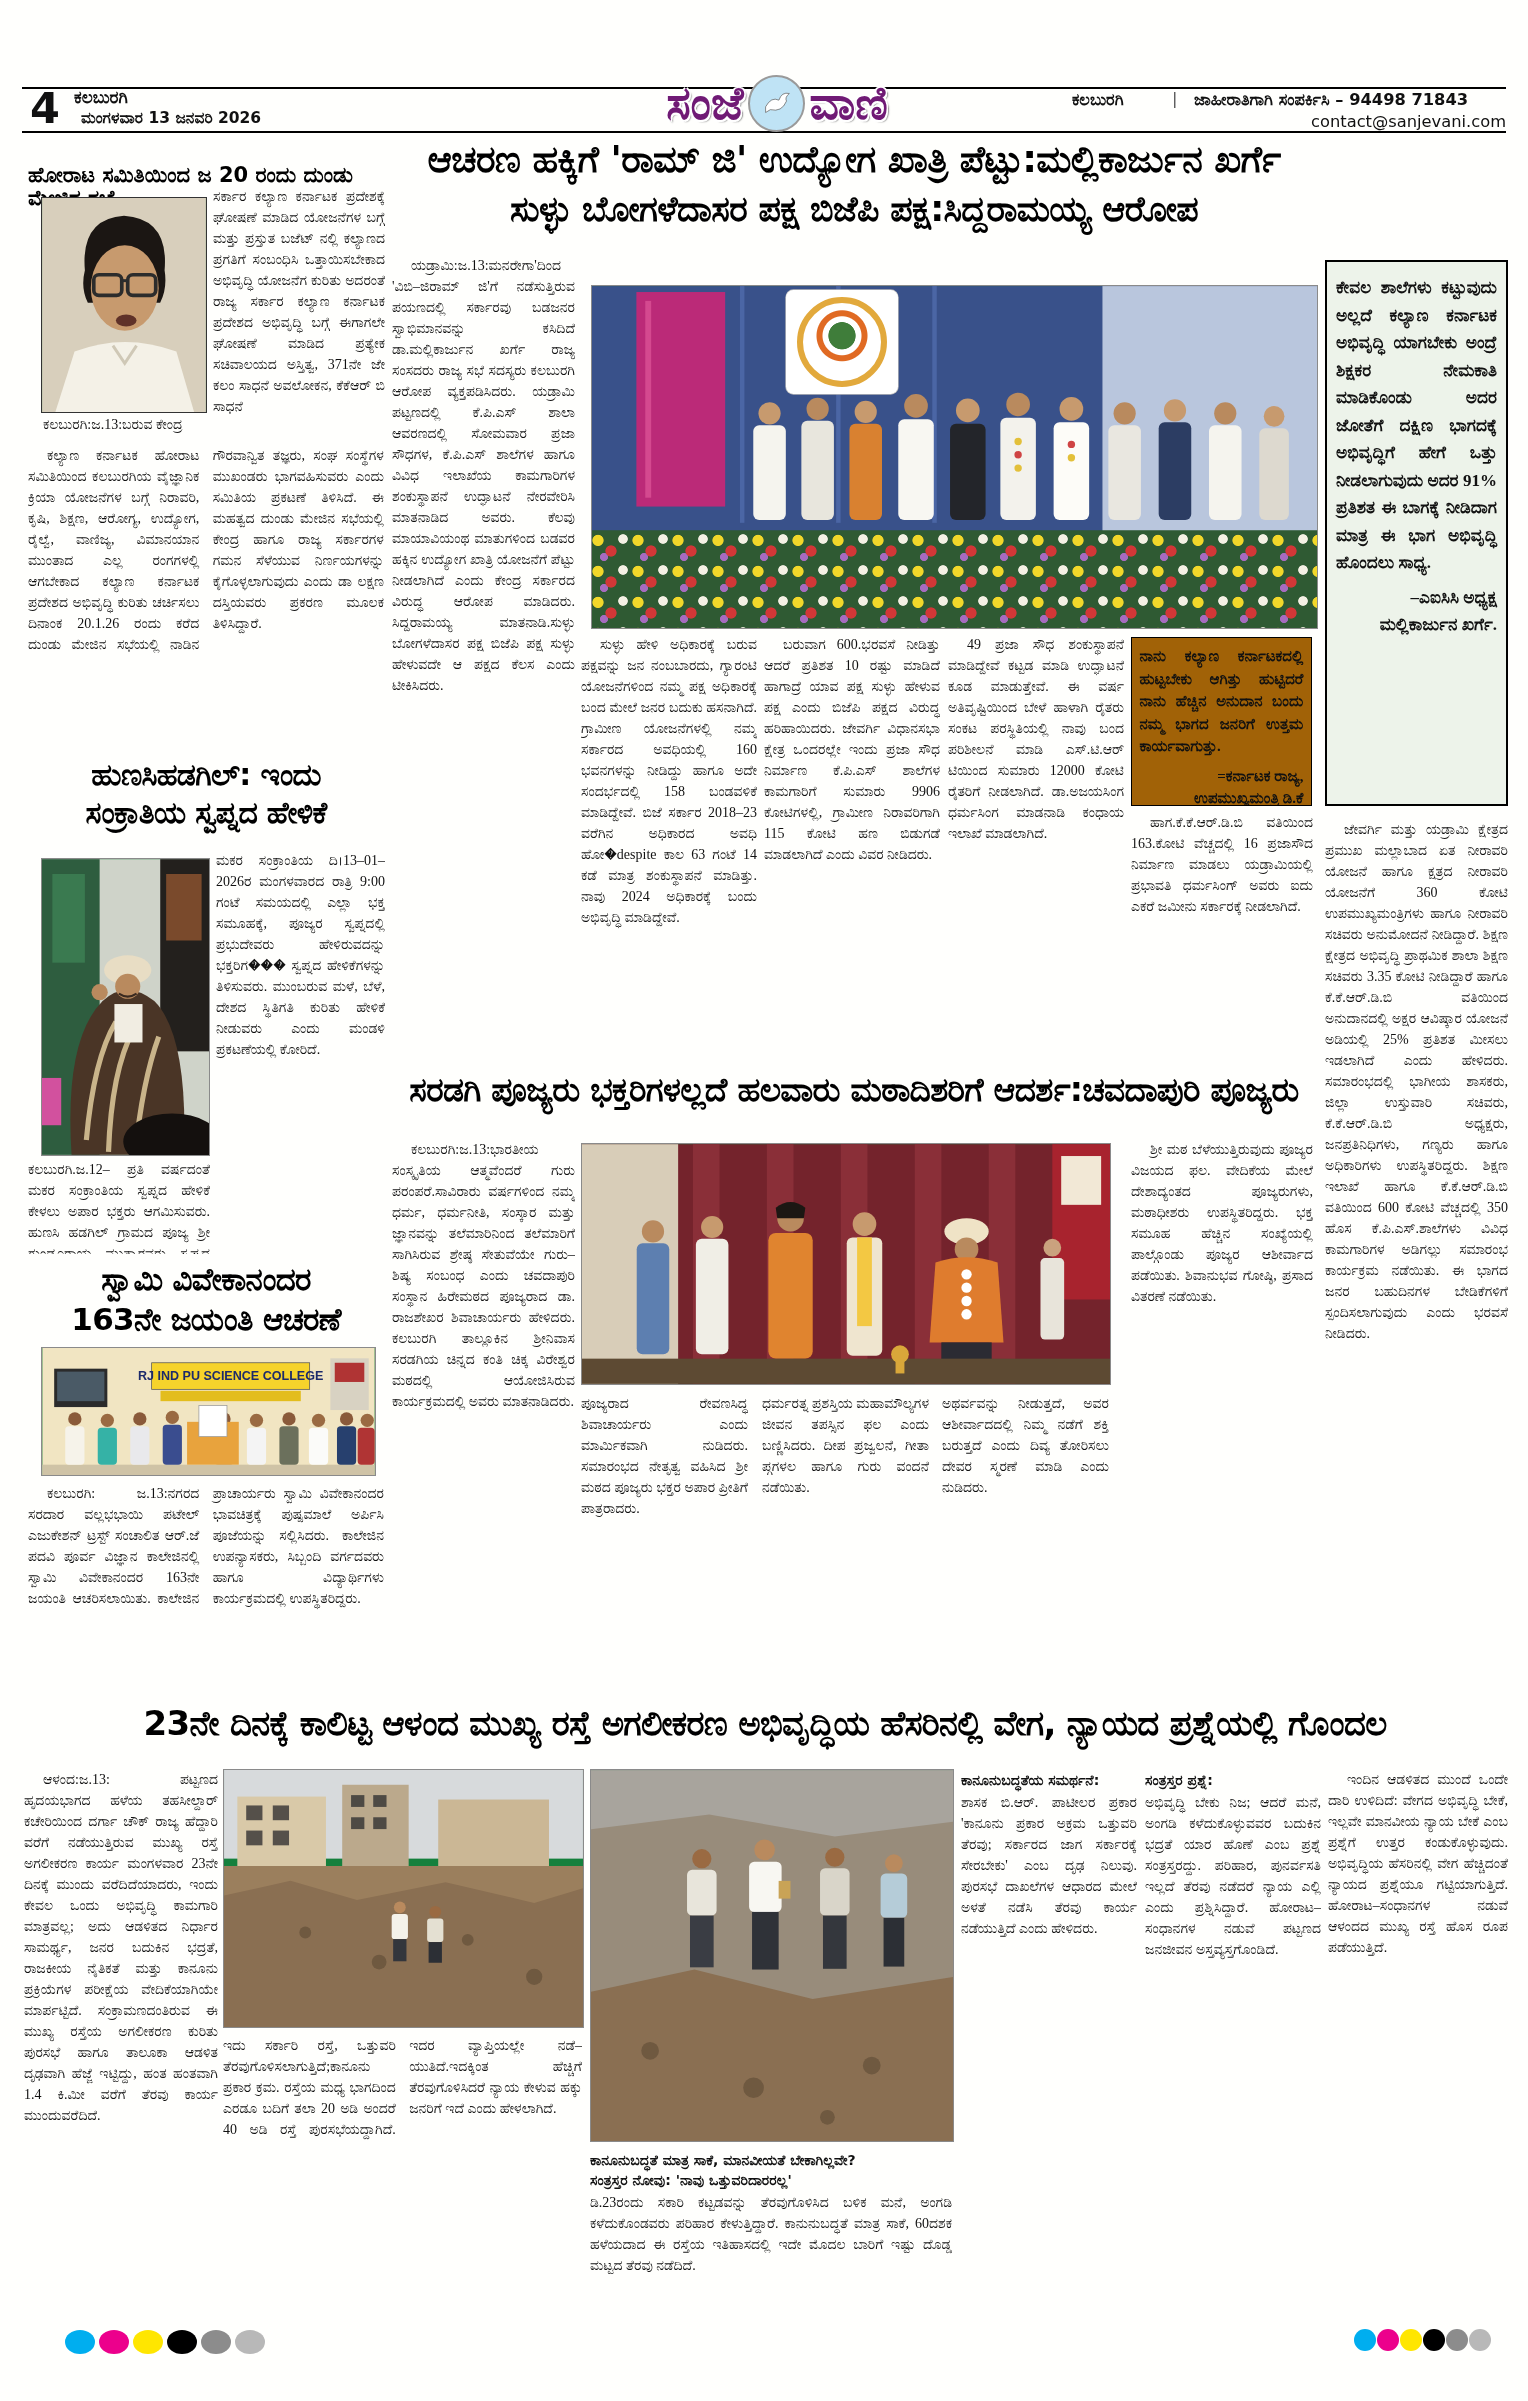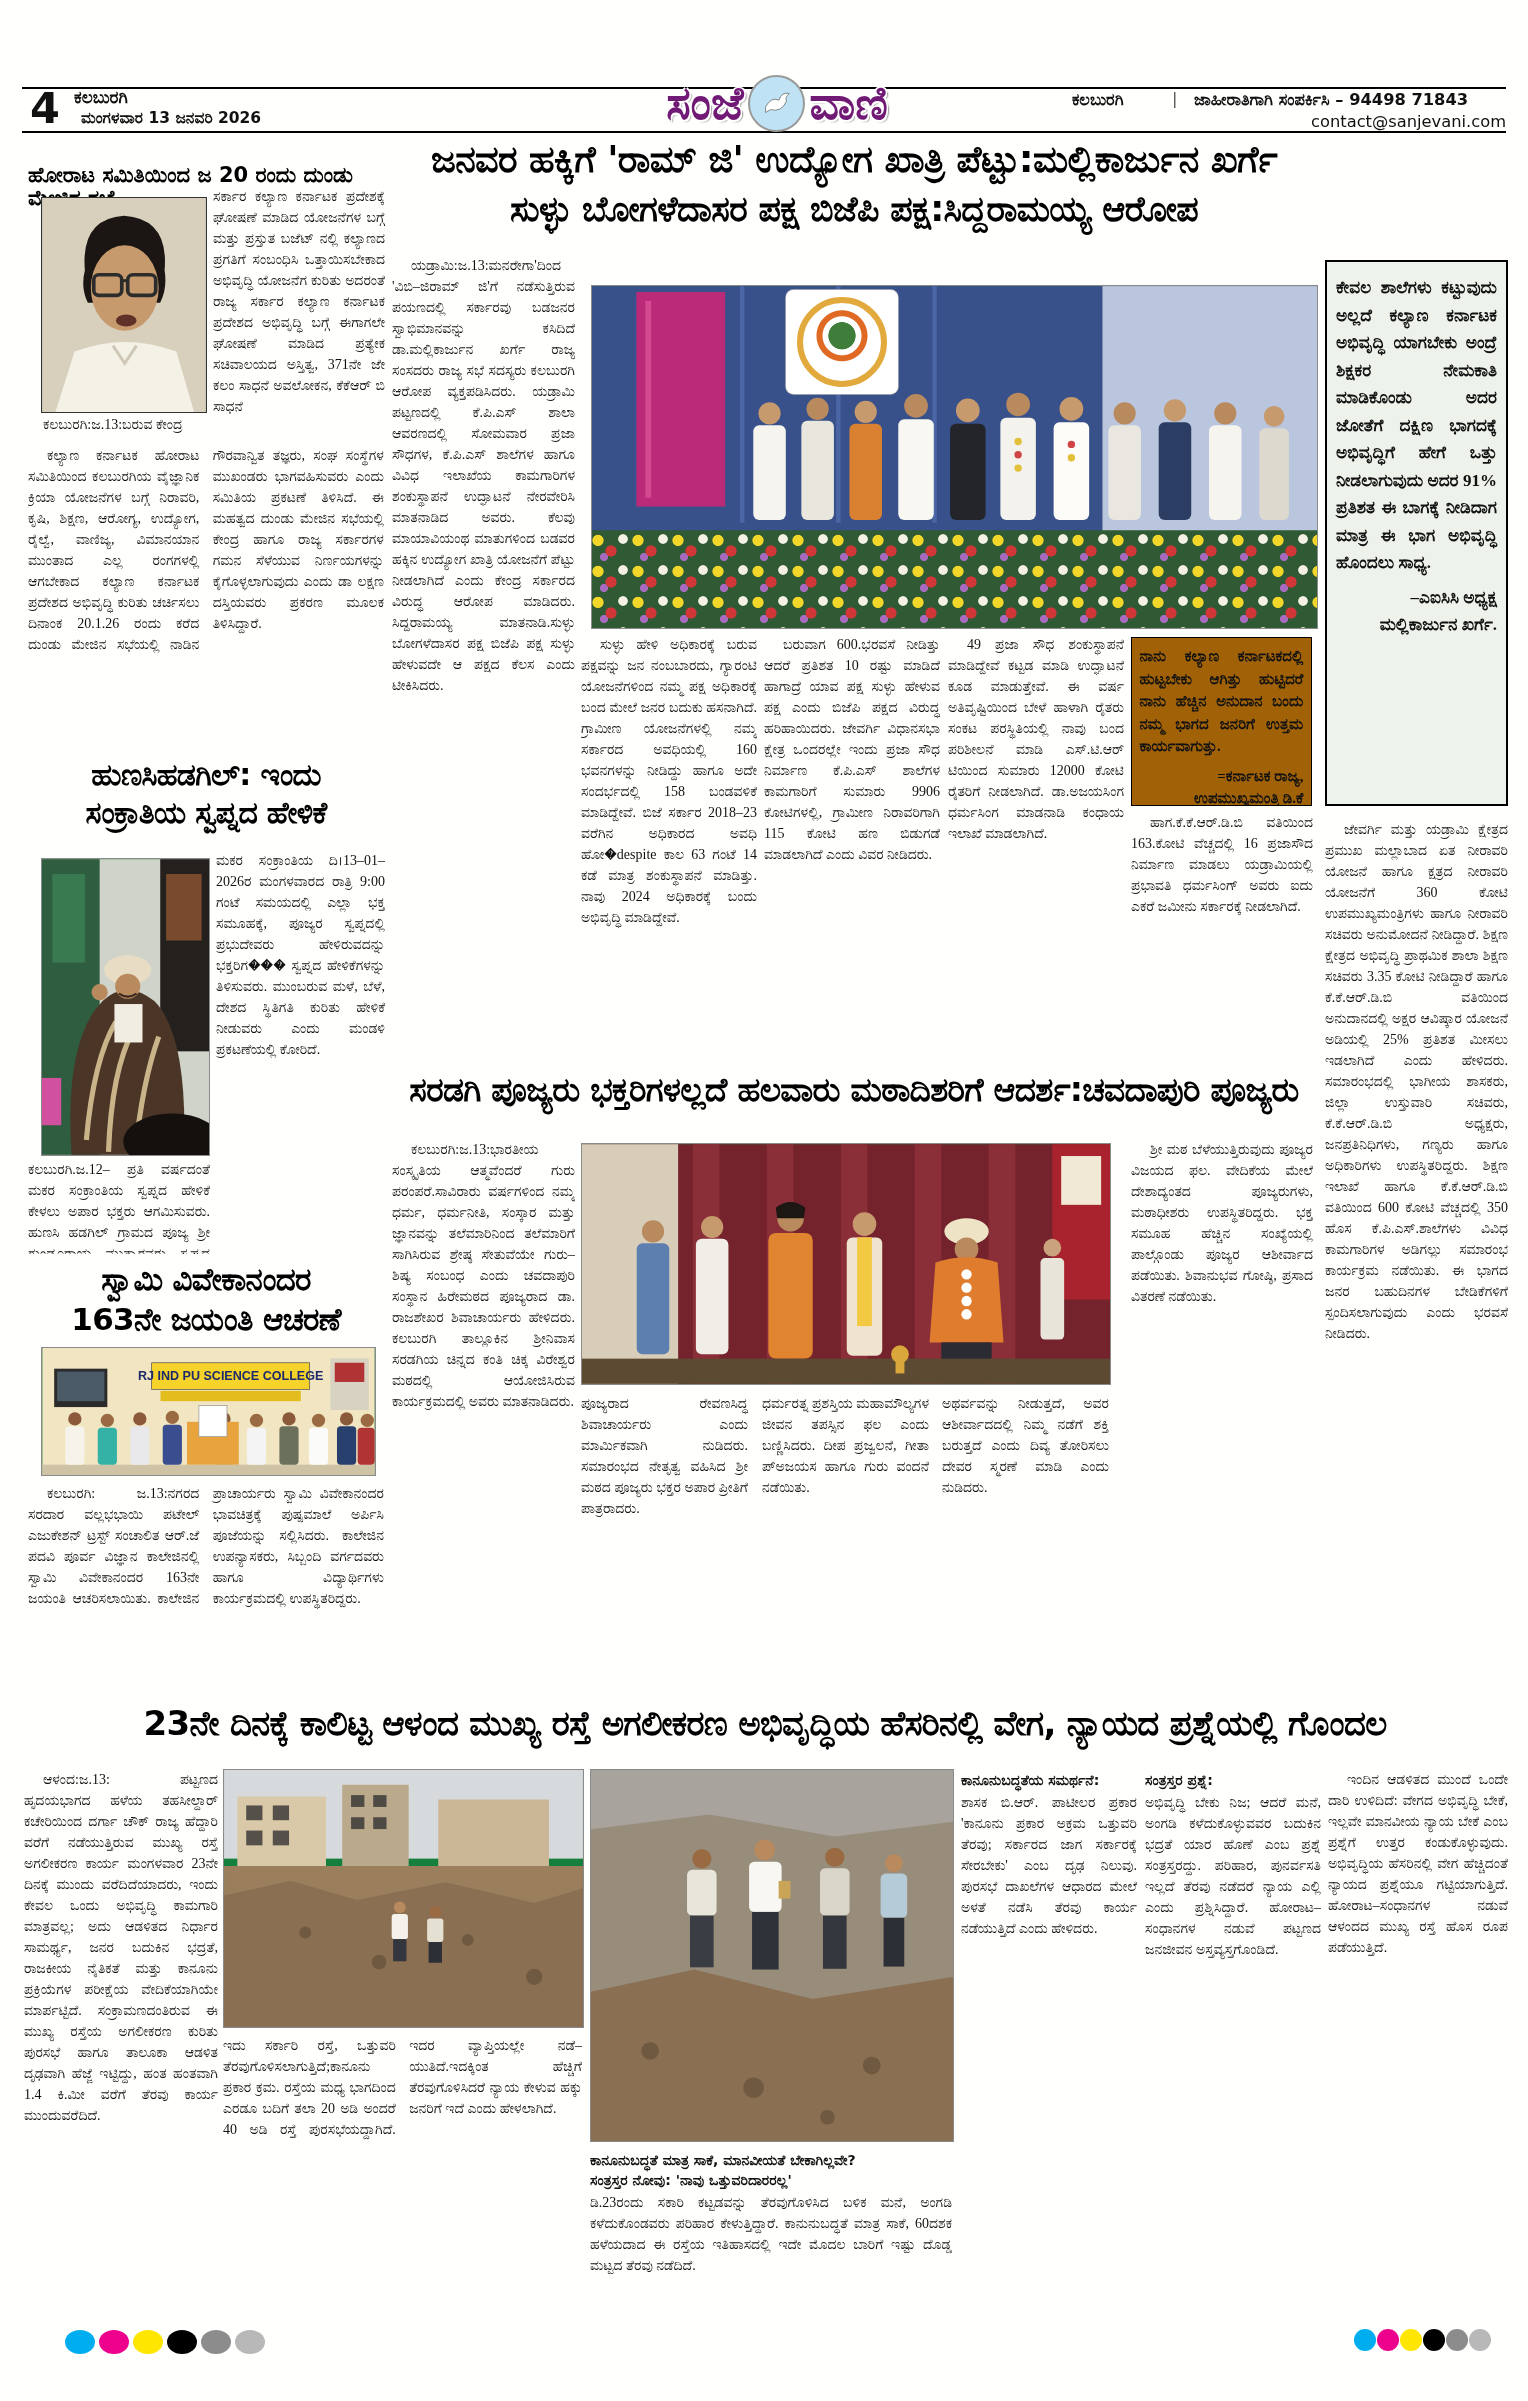--- a/index.html
+++ b/index.html
@@ -66,21 +66,21 @@
       </svg>
     </span>
     <span>ವಾಣಿ</span>
   </div>
 
   <div class="abs hdr-small" style="left:1072px;top:90px;font-size:16.3px;font-weight:bold">ಕಲಬುರಗಿ</div>
   <div class="abs hdr-small" style="left:1172px;top:89px;font-size:16.3px;color:#555">|</div>
   <div class="abs hdr-small" style="left:1194px;top:90px;font-size:16.3px;font-weight:bold">ಜಾಹೀರಾತಿಗಾಗಿ ಸಂಪರ್ಕಿಸಿ – 94498 71843</div>
   <div class="abs hdr-small" style="left:1257px;top:112px;width:249px;font-size:16.3px;text-align:right">contact@sanjevani.com</div>
 
-  <div class="abs hl center" style="left:392px;top:140px;width:924px;font-size:37px">ಜನವರ ಹಕ್ಕಿಗೆ 'ರಾಮ್ ಜಿ' ಉದ್ಯೋಗ ಖಾತ್ರಿ ಪೆಟ್ಟು:ಮಲ್ಲಿಕಾರ್ಜುನ ಖರ್ಗೆ</div>
+  <div class="abs hl center" style="left:392px;top:140px;width:924px;font-size:37px">ಆಚರಣ ಹಕ್ಕಿಗೆ 'ರಾಮ್ ಜಿ' ಉದ್ಯೋಗ ಖಾತ್ರಿ ಪೆಟ್ಟು:ಮಲ್ಲಿಕಾರ್ಜುನ ಖರ್ಗೆ</div>
   <div class="abs hl center" style="left:392px;top:191px;width:924px;font-size:35px">ಸುಳ್ಳು ಬೋಗಳೆದಾಸರ ಪಕ್ಷ ಬಿಜೆಪಿ ಪಕ್ಷ:ಸಿದ್ದರಾಮಯ್ಯ ಆರೋಪ</div>
 
   <div class="photo" style="left:591px;top:285px;width:725px;height:342px">
     <svg width="725" height="342" viewBox="0 0 980 462">
       <rect width="980" height="334" fill="#39518a"></rect>
       <rect x="690" width="290" height="334" fill="#b9c6dd"></rect>
       <rect x="60" y="8" width="120" height="290" fill="#bb2a78"></rect>
       <rect x="72" y="20" width="8" height="266" fill="#d4498f"></rect>
       <rect x="200" y="0" width="6" height="320" fill="#4b66a5"></rect>
       <rect x="330" y="0" width="6" height="320" fill="#4b66a5"></rect>
@@ -317,21 +317,21 @@
             <rect x="620" y="154" width="32" height="110" rx="6" fill="#e8e4da"></rect>
           </g>
       </g>
       <rect y="290" width="714" height="34" fill="#5d4a33"></rect>
       <circle cx="430" cy="284" r="12" fill="#d9a73a"></circle>
         <rect x="424" y="292" width="12" height="18" fill="#d9a73a"></rect>
     </svg>
   </div>
 
   <div class="abs bt nt" style="left:581px;top:1393px;width:167px;height:299px">ಪೂಜ್ಯರಾದ ರೇವಣಸಿದ್ಧ ಶಿವಾಚಾರ್ಯರು ಎಂದು ಮಾರ್ಮಿಕವಾಗಿ ನುಡಿದರು. ಸಮಾರಂಭದ ನೇತೃತ್ವ ವಹಿಸಿದ ಶ್ರೀ ಮಠದ ಪೂಜ್ಯರು ಭಕ್ತರ ಅಪಾರ ಪ್ರೀತಿಗೆ ಪಾತ್ರರಾದರು.</div>
-  <div class="abs bt nt" style="left:762px;top:1393px;width:167px;height:299px">ಧರ್ಮರತ್ನ ಪ್ರಶಸ್ತಿಯ ಮಹಾಮೌಲ್ಯಗಳ ಜೀವನ ತಪಸ್ಸಿನ ಫಲ ಎಂದು ಬಣ್ಣಿಸಿದರು. ದೀಪ ಪ್ರಜ್ವಲನೆ, ಗೀತಾ ಪ್ಅಜಯಸ ಹಾಗೂ ಗುರು ವಂದನೆ ನಡೆಯಿತು.</div>
+  <div class="abs bt nt" style="left:762px;top:1393px;width:167px;height:299px">ಧರ್ಮರತ್ನ ಪ್ರಶಸ್ತಿಯ ಮಹಾಮೌಲ್ಯಗಳ ಜೀವನ ತಪಸ್ಸಿನ ಫಲ ಎಂದು ಬಣ್ಣಿಸಿದರು. ದೀಪ ಪ್ರಜ್ವಲನೆ, ಗೀತಾ ಪ್ಗಗಳಲ ಹಾಗೂ ಗುರು ವಂದನೆ ನಡೆಯಿತು.</div>
   <div class="abs bt nt" style="left:942px;top:1393px;width:167px;height:299px">ಅಥರ್ವವನ್ನು ನೀಡುತ್ತದೆ, ಅವರ ಆಶೀರ್ವಾದದಲ್ಲಿ ನಿಮ್ಮ ನಡೆಗೆ ಶಕ್ತಿ ಬರುತ್ತದೆ ಎಂದು ದಿವ್ಯ ತೋರಿಸಲು ದೇವರ ಸ್ಮರಣೆ ಮಾಡಿ ಎಂದು ನುಡಿದರು.</div>
   <div class="abs bt" style="left:1131px;top:1139px;width:182px;height:553px">ಶ್ರೀ ಮಠ ಬೆಳೆಯುತ್ತಿರುವುದು ಪೂಜ್ಯರ ವಿಜಯದ ಫಲ. ವೇದಿಕೆಯ ಮೇಲೆ ದೇಶಾದ್ಯಂತದ ಪೂಜ್ಯರುಗಳು, ಮಠಾಧೀಶರು ಉಪಸ್ಥಿತರಿದ್ದರು. ಭಕ್ತ ಸಮೂಹ ಹೆಚ್ಚಿನ ಸಂಖ್ಯೆಯಲ್ಲಿ ಪಾಲ್ಗೊಂಡು ಪೂಜ್ಯರ ಆಶೀರ್ವಾದ ಪಡೆಯಿತು. ಶಿವಾನುಭವ ಗೋಷ್ಠಿ, ಪ್ರಸಾದ ವಿತರಣೆ ನಡೆಯಿತು.</div>
 
   <div class="abs hl center" style="left:22px;top:1705px;width:1486px;font-size:34px">23ನೇ ದಿನಕ್ಕೆ ಕಾಲಿಟ್ಟ ಆಳಂದ ಮುಖ್ಯ ರಸ್ತೆ ಅಗಲೀಕರಣ ಅಭಿವೃದ್ಧಿಯ ಹೆಸರಿನಲ್ಲಿ ವೇಗ, ನ್ಯಾಯದ ಪ್ರಶ್ನೆಯಲ್ಲಿ ಗೊಂದಲ</div>
 
   <div class="abs bt" style="left:24px;top:1769px;width:194px;height:546px">ಆಳಂದ:ಜ.13: ಪಟ್ಟಣದ ಹೃದಯಭಾಗದ ಹಳೆಯ ತಹಸೀಲ್ದಾರ್ ಕಚೇರಿಯಿಂದ ದರ್ಗಾ ಚೌಕ್ ರಾಜ್ಯ ಹೆದ್ದಾರಿ ವರೆಗೆ ನಡೆಯುತ್ತಿರುವ ಮುಖ್ಯ ರಸ್ತೆ ಅಗಲೀಕರಣ ಕಾರ್ಯ ಮಂಗಳವಾರ 23ನೇ ದಿನಕ್ಕೆ ಮುಂದು ವರೆದಿದೆಯಾದರು, ಇಂದು ಕೇವಲ ಒಂದು ಅಭಿವೃದ್ಧಿ ಕಾಮಗಾರಿ ಮಾತ್ರವಲ್ಲ; ಅದು ಆಡಳಿತದ ನಿರ್ಧಾರ ಸಾಮರ್ಥ್ಯ, ಜನರ ಬದುಕಿನ ಭದ್ರತೆ, ರಾಜಕೀಯ ನೈತಿಕತೆ ಮತ್ತು ಕಾನೂನು ಪ್ರಕ್ರಿಯೆಗಳ ಪರೀಕ್ಷೆಯ ವೇದಿಕೆಯಾಗಿಯೇ ಮಾರ್ಪಟ್ಟಿದೆ. ಸಂಕ್ರಾಮಣದಂತಿರುವ ಈ ಮುಖ್ಯ ರಸ್ತೆಯ ಅಗಲೀಕರಣ ಕುರಿತು ಪುರಸಭೆ ಹಾಗೂ ತಾಲೂಕಾ ಆಡಳಿತ ದೃಢವಾಗಿ ಹೆಜ್ಜೆ ಇಟ್ಟಿದ್ದು, ಹಂತ ಹಂತವಾಗಿ 1.4 ಕಿ.ಮೀ ವರೆಗೆ ತೆರವು ಕಾರ್ಯ ಮುಂದುವರೆದಿದೆ.</div>
 
   <div class="photo" style="left:223px;top:1769px;width:359px;height:257px">
     <svg width="359" height="257" viewBox="0 0 486 348">
       <rect width="486" height="120" fill="#d7dadc"></rect>

